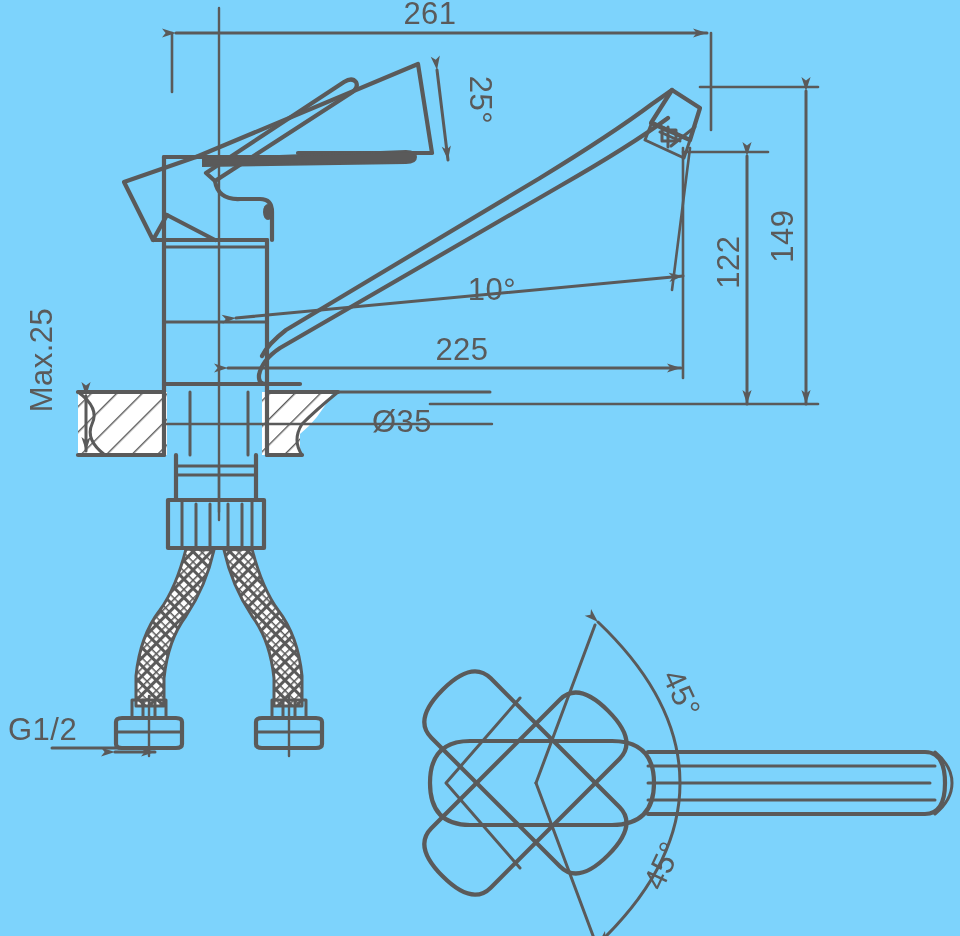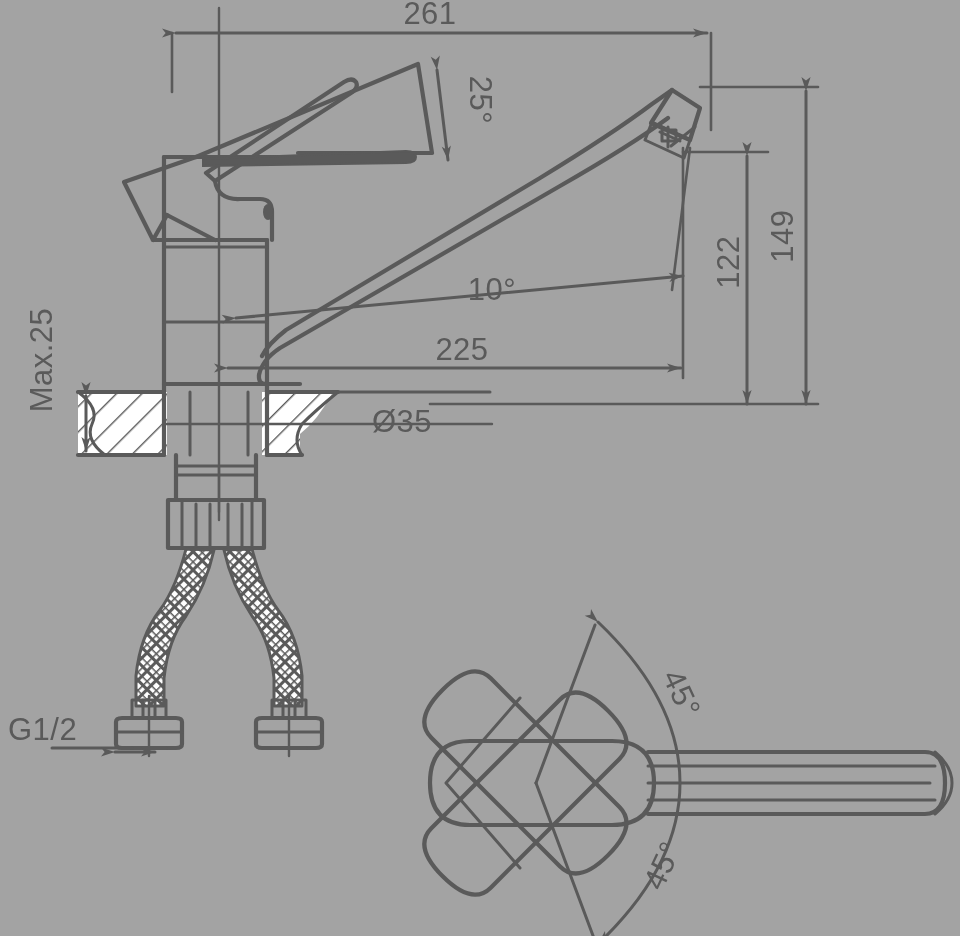--- a/index.html
+++ b/index.html
@@ -11,21 +11,21 @@
   body {
     width: 960px;
     height: 936px;
     overflow: hidden;
     font-family: "Liberation Sans", sans-serif;
   }
   #drawing-root {
     position: relative;
     width: 960px;
     height: 936px;
-    background: #a3a3a3;
+    background: #7dd3fc;
   }
   svg#tech-drawing {
     display: block;
     width: 960px;
     height: 936px;
   }
   .ln {
     stroke: #5a5a5a;
     fill: none;
     stroke-linecap: round;

